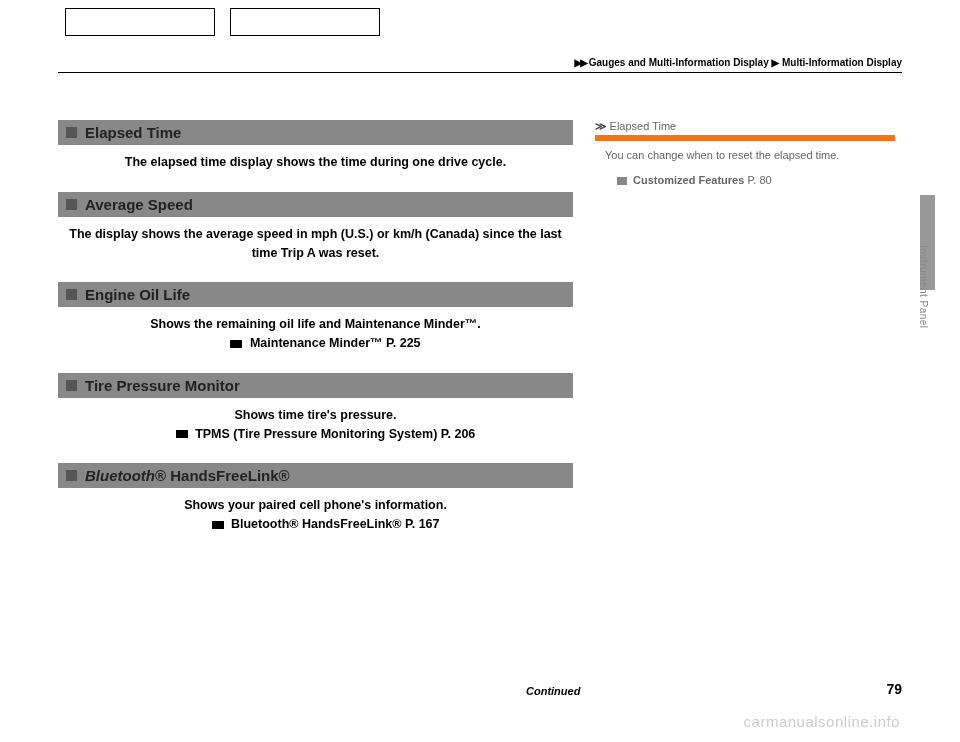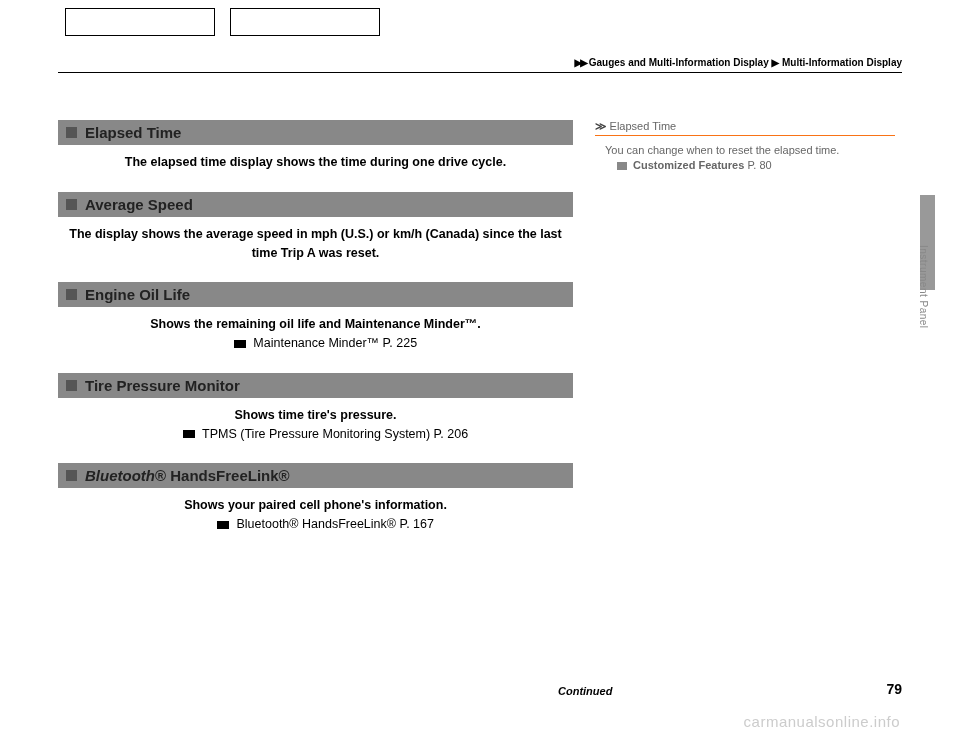--- a/index.html
+++ b/index.html
@@ -72,58 +72,58 @@
     }
     .section-body {
       font-size: 12.5px;
       font-weight: bold;
       margin: 8px 2px 20px 2px;
       line-height: 1.5;
       text-align: center;
     }
     .ref-line {
       margin-left: 20px;
-      font-weight: normal;
+      font-weight: bold;
     }
     .ref-box {
       display: inline-block;
       width: 12px;
       height: 8px;
       background: #000;
       vertical-align: middle;
       margin-right: 4px;
     }
     .side-col {
       position: absolute;
       top: 120px;
       left: 595px;
       width: 300px;
     }
     .side-header {
       font-size: 11px;
       color: #666;
-      border-bottom: 1px solid #f97316;
+      border-bottom: 6px solid #f97316;
       padding-bottom: 2px;
       margin-bottom: 6px;
     }
     .side-header .dbl-arrow {
       font-weight: bold;
       color: #444;
     }
     .side-text {
       font-size: 11px;
       color: #666;
       line-height: 1.5;
       padding-left: 10px;
     }
     .side-ref {
       padding-left: 22px;
       font-size: 11px;
       color: #666;
-      margin-top: 0;
+      margin-top: 10px;
     }
     .side-ref .ref-icon {
       display: inline-block;
       width: 10px;
       height: 8px;
       background: #888;
       vertical-align: middle;
       margin-right: 3px;
     }
     .side-tab {
@@ -146,21 +146,21 @@
     .page-num {
       position: absolute;
       bottom: 45px;
       right: 58px;
       font-size: 14px;
       font-weight: bold;
     }
     .continued {
       position: absolute;
       bottom: 45px;
-      left: 558px;
+      left: 526px;
       font-size: 11px;
       font-style: italic;
       font-weight: bold;
     }
     .watermark {
       position: absolute;
       bottom: 12px;
       right: 60px;
       font-size: 15px;
       color: #ccc;

